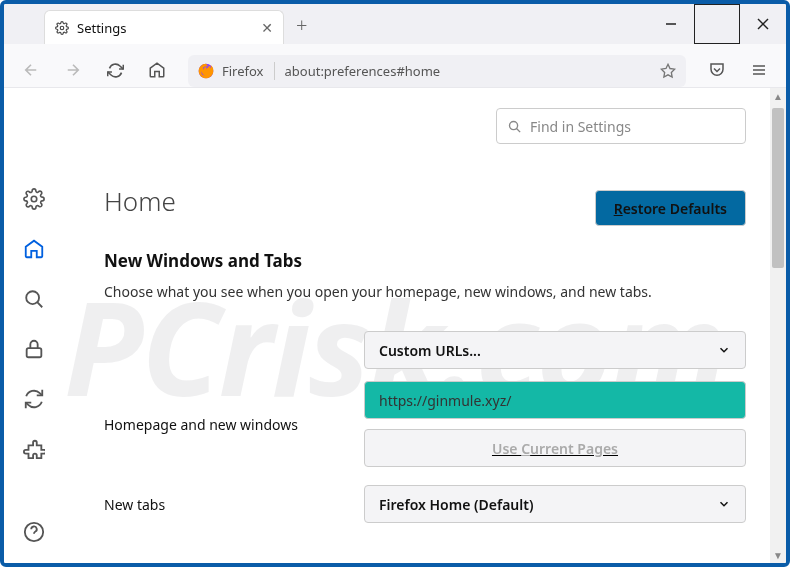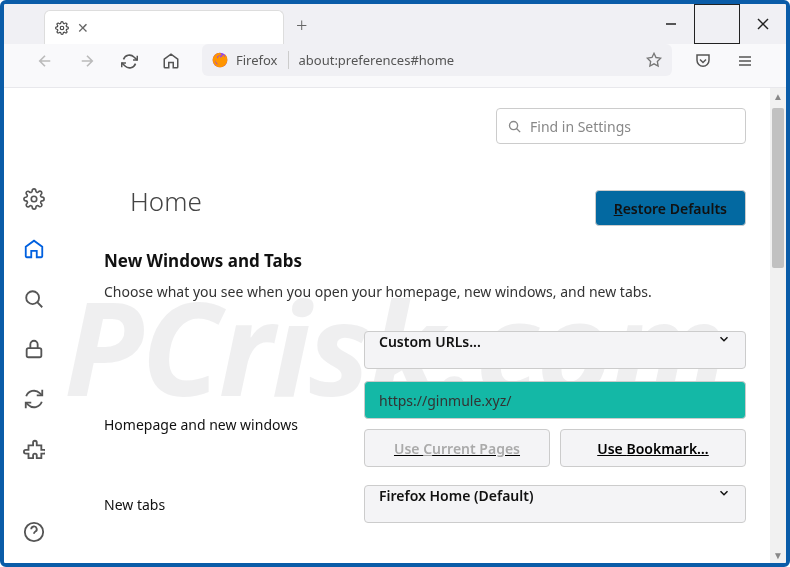--- a/index.html
+++ b/index.html
@@ -11,21 +11,21 @@
 .tab { margin-left: 40px; height: 34px; background: #fff; border: 1px solid #ddd; border-bottom: none; border-radius: 6px 6px 0 0; display: flex; align-items: center; padding: 0 10px; width: 240px; margin-top: 6px; }
 .tab .gear { margin-right: 8px; color: #444; }
 .tab-title { font-size: 13px; color: #111; flex: 1; }
 .tab .close { color: #666; font-size: 14px; }
 .newtab { margin-left: 12px; color: #666; font-size: 20px; font-weight: 300; }
 .wincontrols { margin-left: auto; display: flex; }
 .wincontrols div { width: 46px; height: 40px; display: flex; align-items: center; justify-content: center; color: #222; }
 .minbox { border: 1px solid #222; width: 10px; height: 10px; }
 
 
-.toolbar { height: 44px; background: #f9f9fb; display: flex; align-items: flex-start; padding: 0 24px; gap: 8px; border-bottom: 1px solid #e8e8ec;}
+.toolbar { height: 44px; background: #f9f9fb; display: flex; align-items: flex-end; padding: 0 10px; gap: 8px; border-bottom: 1px solid #e8e8ec;}
 .tbtn { width: 34px; height: 34px; display: flex; align-items: center; justify-content: center; color: #555; border-radius: 4px; }
 .tbtn.disabled { color: #bbb; }
 .urlbar { flex: 1; height: 32px; background: #f0f0f4; border-radius: 6px; display: flex; align-items: center; padding: 0 10px; gap: 8px; margin: 0 6px; }
 .urlbar .fx { width: 16px; height: 16px; }
 .urlbar .label { font-size: 13px; color: #555; }
 .urlbar .sep { color: #aaa; height: 18px; border-left: 1px solid #ccc; margin: 0 2px;}
 .urlbar .url { font-size: 13px; color: #555; flex:1;}
 .urlbar .star { color: #777; }
 
 
@@ -37,32 +37,32 @@
 
 .sidebar { width: 60px; display: flex; flex-direction: column; align-items: center; padding-top: 100px; gap: 28px; }
 .sidebar svg { color: #555; }
 .sidebar .active svg { color: #0060df; }
 .sidebar .help { margin-top: auto; margin-bottom: 20px;}
 
 .main { flex: 1; padding: 20px 28px 0 40px; padding-right: 40px; position: relative; }
 
 .searchbox { position: absolute; right: 40px; top: 20px; width: 250px; height: 36px; border: 1px solid #ccc; border-radius: 4px; display: flex; align-items: center; padding: 0 10px; gap: 8px; color: #888; font-size: 14px; }
 
-.h1 { font-size: 26px; font-weight: 300; color: #444; margin-top: 75px; margin-bottom: 30px; margin-left: 26px; }
+.h1 { font-size: 26px; font-weight: 300; color: #444; margin-top: 75px; margin-bottom: 30px; }
 .restore { position: absolute; right: 40px; top: 102px; height: 36px; padding: 0 18px; border: 1px solid #ccc; border-radius: 4px; background: #0369a1; font-size: 14px; color: #111; display:flex; align-items:center; font-weight: 600;}
 .restore .u { text-decoration: underline; }
 
 .h2 { font-size: 17px; font-weight: 700; color: #111; margin-bottom: 10px; }
 .desc { font-size: 14px; color: #333; margin-bottom: 30px; }
 
 .row { display: flex; align-items: center; margin-bottom: 12px; }
 .row .label { width: 260px; font-size: 14px; color: #111; }
 .row .controls { flex: 1; display: flex; flex-direction: column; gap: 10px; }
 
-.select { height: 38px; border: 1px solid #ccc; border-radius: 4px; background: #f4f4f6; display: flex; padding: 0 14px; font-size: 14px; font-weight: 600; color: #111; justify-content: space-between;}
+.select { height: 38px; border: 1px solid #ccc; border-radius: 4px; background: #f4f4f6; display: flex; align-items: center; padding: 0 14px; font-size: 14px; font-weight: 600; color: #111; justify-content: space-between;}
 .input { height: 38px; border: 1px solid #ccc; border-radius: 4px; background: #14b8a6; padding: 0 14px; font-size: 14px; color: #333; display:flex; align-items:center;}
 .btnrow { display: flex; gap: 10px; text-decoration: underline; }
 .btn { flex:1; height: 38px; border: 1px solid #ccc; border-radius: 4px; background: #f4f4f6; font-size: 14px; font-weight: 600; display:flex; align-items:center; justify-content:center; padding: 0 12px; white-space: nowrap; overflow: hidden; text-overflow: ellipsis;}
 .btn.disabled { color: #aaa; }
 .btn .u, .select .u { text-decoration: underline; }
 
 
 .watermark { position: absolute; inset: 0; display:flex; align-items:center; justify-content:center; pointer-events:none; font-size: 130px; font-weight: 700; color: rgba(180,180,185,0.22); letter-spacing: -2px; font-style: italic; transform: translateY(20px); white-space: nowrap;}
 
 svg { display: block; }
@@ -70,20 +70,21 @@
 </head>
 <body>
 
 <div class="window">
   <div class="titlebar">
     <div class="tab">
       <svg class="gear" width="14" height="14" viewBox="0 0 24 24" fill="none" stroke="currentColor" stroke-width="2">
           <circle cx="12" cy="12" r="3"></circle>
           <path d="M19.4 15a1.7 1.7 0 0 0 .3 1.8l.1.1a2 2 0 1 1-2.8 2.8l-.1-.1a1.7 1.7 0 0 0-1.8-.3 1.7 1.7 0 0 0-1 1.5V21a2 2 0 1 1-4 0v-.1a1.7 1.7 0 0 0-1.1-1.5 1.7 1.7 0 0 0-1.8.3l-.1.1a2 2 0 1 1-2.8-2.8l.1-.1a1.7 1.7 0 0 0 .3-1.8 1.7 1.7 0 0 0-1.5-1H3a2 2 0 1 1 0-4h.1a1.7 1.7 0 0 0 1.5-1.1 1.7 1.7 0 0 0-.3-1.8l-.1-.1a2 2 0 1 1 2.8-2.8l.1.1a1.7 1.7 0 0 0 1.8.3h.1a1.7 1.7 0 0 0 1-1.5V3a2 2 0 1 1 4 0v.1a1.7 1.7 0 0 0 1 1.5 1.7 1.7 0 0 0 1.8-.3l.1-.1a2 2 0 1 1 2.8 2.8l-.1.1a1.7 1.7 0 0 0-.3 1.8v.1a1.7 1.7 0 0 0 1.5 1H21a2 2 0 1 1 0 4h-.1a1.7 1.7 0 0 0-1.5 1z"></path>
         </svg>
+      <span class="tab-title">Settings</span>
       <span class="close">✕</span>
     </div>
     <span class="newtab">+</span>
     <div class="wincontrols">
       <div>
           <svg width="12" height="12">
             <line x1="1" y1="6" x2="11" y2="6" stroke="#222" stroke-width="1.5"></line>
           </svg>
         </div>
       <div>
@@ -225,23 +226,20 @@
       <div class="row">
         <div class="label">Homepage and new windows</div>
         <div class="controls">
           <div class="input">
               <span>https://ginmule.xyz/</span>
             </div>
           <div class="btnrow">
             <div class="btn disabled">
                 <span>Use <span class="u">C</span>urrent Pages</span>
               </div>
-            <div class="btn">
-                <span>Use <span class="u">B</span>ookmark…</span>
-              </div>
           </div>
         </div>
       </div>
 
       <div class="row" style="margin-top:18px;">
         <div class="label">New tabs</div>
         <div class="controls">
           <div class="select">
             <span>Firefox Home (Default)</span>
             <svg width="14" height="14" viewBox="0 0 24 24" fill="none" stroke="currentColor" stroke-width="2.5">

